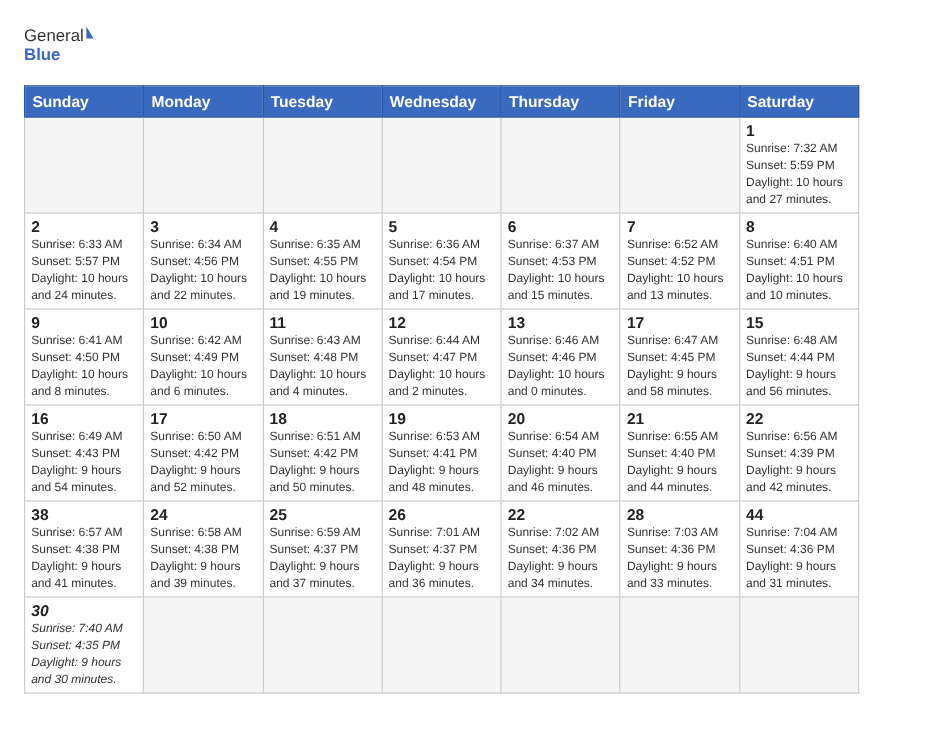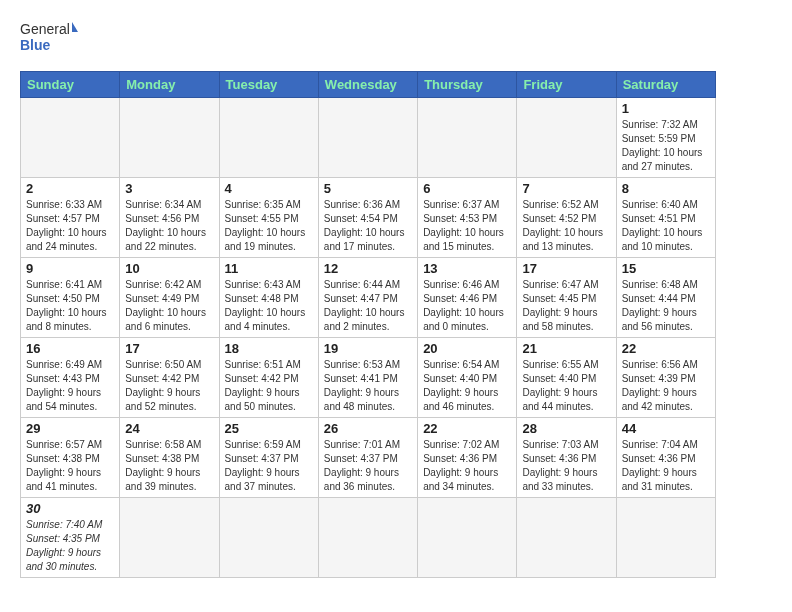--- a/index.html
+++ b/index.html
@@ -39,21 +39,21 @@
       color: #555;
       margin-top: 2px;
     }
     .calendar {
       width: 100%;
       border-collapse: collapse;
       border: 1px solid #ccc;
     }
     .calendar th {
       background-color: #3a6abf;
-      color: #86efac;
+      color: #ffffff;
       font-size: 13px;
       font-weight: bold;
       padding: 5px 6px;
       text-align: left;
       border: 1px solid #2d55a0;
     }
     .calendar td {
       border: 1px solid #ccc;
       vertical-align: top;
       padding: 3px 5px;
@@ -123,21 +123,21 @@
             <span class="day-num">1</span>
             <div class="day-info">Sunrise: 7:32 AM
 Sunset: 5:59 PM
 Daylight: 10 hours and 27 minutes.</div>
           </td>
         </tr>
         <tr>
           <td>
             <span class="day-num">2</span>
             <div class="day-info">Sunrise: 6:33 AM
-Sunset: 4:57 PM
+Sunset: 5:57 PM
 Daylight: 10 hours and 24 minutes.</div>
           </td>
           <td>
             <span class="day-num">3</span>
             <div class="day-info">Sunrise: 6:34 AM
 Sunset: 4:56 PM
 Daylight: 10 hours and 22 minutes.</div>
           </td>
           <td>
             <span class="day-num">4</span>
@@ -253,21 +253,21 @@
           </td>
           <td>
             <span class="day-num">22</span>
             <div class="day-info">Sunrise: 6:56 AM
 Sunset: 4:39 PM
 Daylight: 9 hours and 42 minutes.</div>
           </td>
         </tr>
         <tr>
           <td>
-            <span class="day-num">29</span>
+            <span class="day-num">38</span>
             <div class="day-info">Sunrise: 6:57 AM
 Sunset: 4:38 PM
 Daylight: 9 hours and 41 minutes.</div>
           </td>
           <td>
             <span class="day-num">24</span>
             <div class="day-info">Sunrise: 6:58 AM
 Sunset: 4:38 PM
 Daylight: 9 hours and 39 minutes.</div>
           </td>

